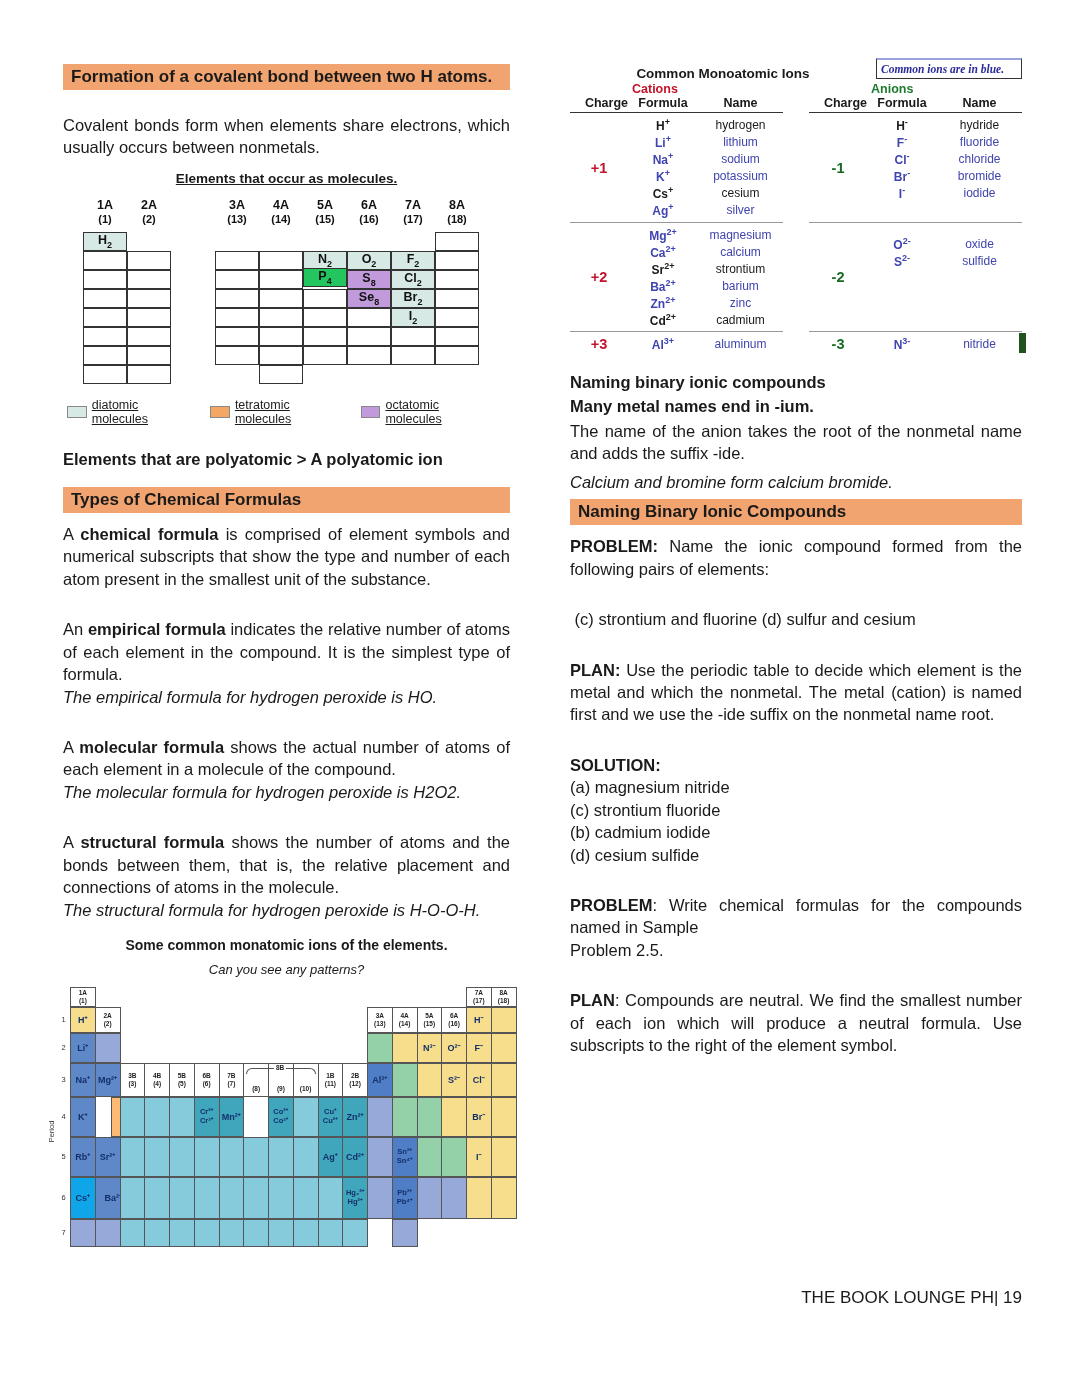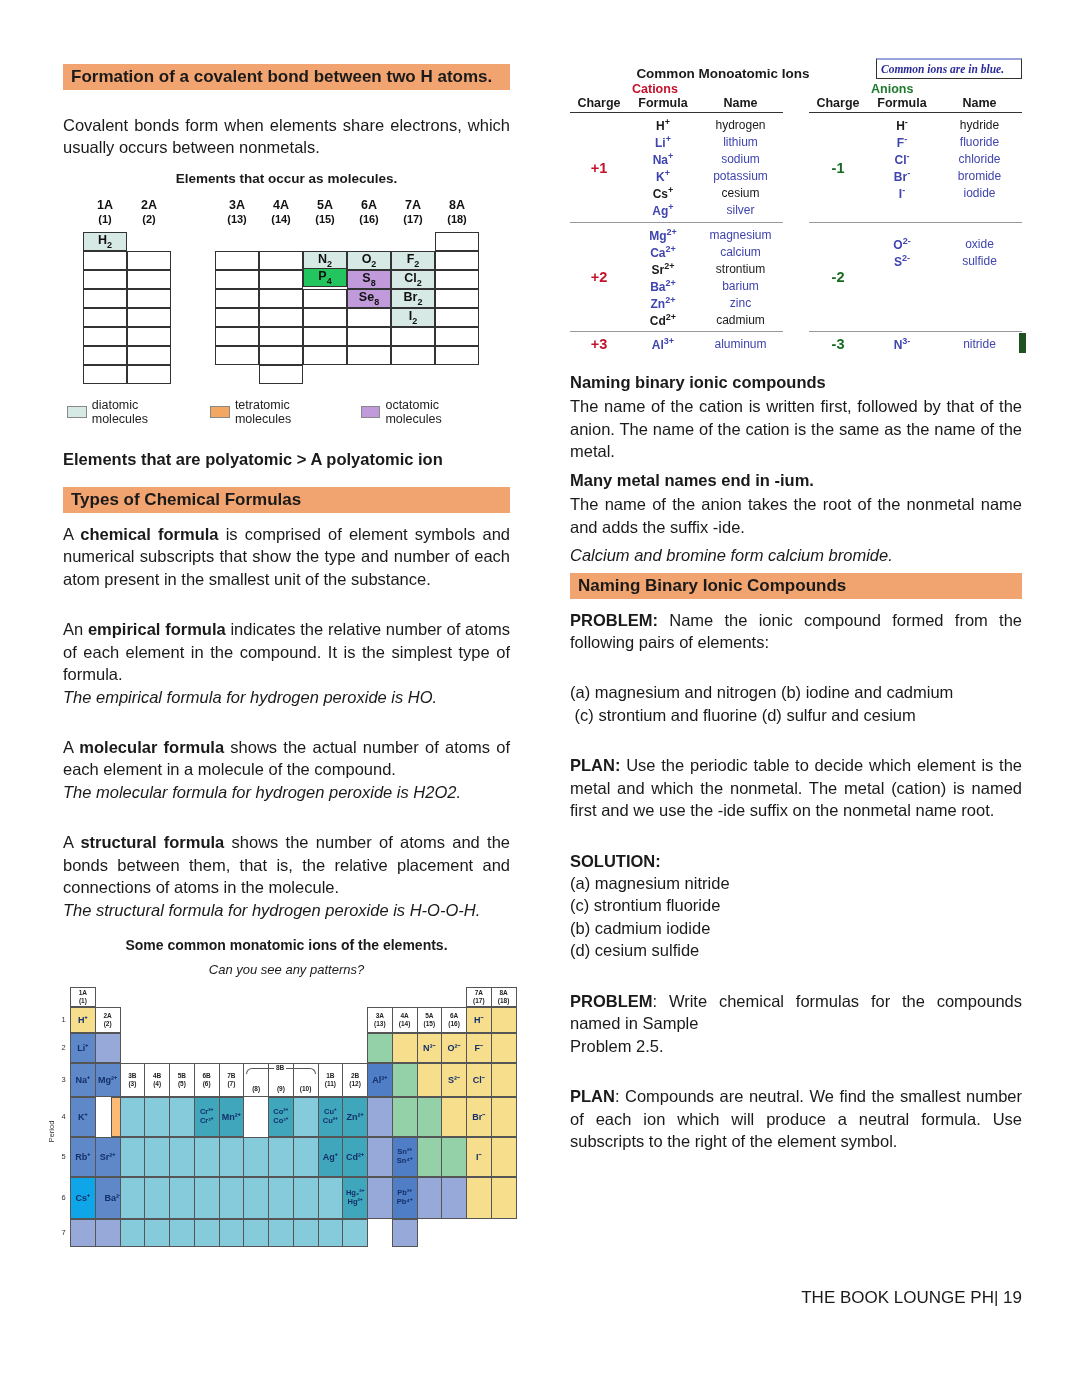--- a/index.html
+++ b/index.html
@@ -10,21 +10,21 @@
 
   .hl-header{background:#F1A46F;font-weight:bold;font-size:17px;padding:3px 8px;margin:0 0 10px 0;}
   .hl-first{margin-bottom:24px;}
   .para{font-size:16.5px;line-height:1.36;margin:0 0 6px 0;}
   .para .pline{text-align:justify;}
   .para.tight{margin-bottom:2px;}
   .gap{height:22px;}
   .poly-line{font-weight:bold;font-size:16.5px;margin:24px 0 18px 0;}
 
   
-  .fig1{margin-top:12px;margin-bottom:3px;}
+  .fig1{margin-top:12px;margin-bottom:3px;text-decoration:underline;}
   .fig1-title{text-align:center;font-weight:bold;font-size:13.5px;margin-bottom:12px;}
   .fig1-table{position:relative;width:410px;height:188px;margin-left:16px;}
   .f1hdr{position:absolute;width:44px;text-align:center;font-weight:bold;color:#111;}
   .f1g{font-size:12.5px;top:0;}
   .f1n{font-size:11px;top:15px;}
   .f1cell{position:absolute;width:44px;height:19px;border:1px solid #333;box-sizing:border-box;
           background:#fff;display:flex;align-items:center;justify-content:center;}
   .f1mol{font-weight:bold;font-size:12.5px;color:#111;}
   .f1mol sub{font-size:9px;}
   .fig1-legend{display:flex;align-items:center;margin-top:12px;margin-left:4px;font-size:12.5px;color:#222;}
@@ -49,21 +49,21 @@
   .ion-titlerow{display:flex;align-items:flex-start;margin-bottom:1px;}
   .ion-title{flex:1;text-align:center;font-weight:bold;font-size:13.5px;padding-top:8px;}
   .ion-note{width:136px;border:1px solid #333;border-top:2px solid #9BA3DD;font-family:"Liberation Serif",serif;
             font-style:italic;font-weight:bold;color:#2A2A99;font-size:11.5px;padding:3px 4px;}
   .ion-body{display:flex;gap:26px;}
   .half{width:213px;}
   .half-grp{font-weight:bold;font-size:12.5px;margin-left:62px;margin-bottom:0px;}
   .grp-cation{color:#C3132B;}
   .grp-anion{color:#1E7A2E;}
   .half-cols{display:flex;font-weight:bold;font-size:12.5px;border-bottom:1.5px solid #333;padding-bottom:2px;}
-  .hc-charge{width:58px;text-align:center;}
+  .hc-charge{width:58px;text-align:right;}
   .hc-formula{width:70px;text-align:center;}
   .hc-name{flex:1;text-align:center;}
   .sec{display:flex;box-sizing:border-box;}
   .sec + .sec{border-top:1px solid #999;}
   .sec-charge{width:58px;display:flex;align-items:center;justify-content:center;font-weight:bold;font-size:14.5px;}
   .charge-pos{color:#C3132B;}
   .charge-neg{color:#156B21;}
   .sec-rows{flex:1;display:flex;flex-direction:column;padding:3px 0;}
   .irow{display:flex;height:17px;align-items:center;}
   .irow .frm{width:70px;text-align:center;font-weight:bold;font-size:12px;}
@@ -595,41 +595,37 @@
               </div>
             </div>
           </div>
       </div>
       <div class="green-bar"></div>
     </div>
     <div id="right-paras">
         <div class="para tight">
           <div class="pline"><span style="font-weight: bold;">Naming binary ionic compounds</span></div>
         </div>
-        <div class="para">
-          <div class="pline"><span>The name of the cation is written first, followed by that of the anion. The name of the cation is the same as the name of the metal.</span></div>
-        </div>
         <div class="para tight">
           <div class="pline"><span style="font-weight: bold;">Many metal names end in -ium.</span></div>
         </div>
         <div class="para">
           <div class="pline"><span>The name of the anion takes the root of the nonmetal name and adds the suffix -ide.</span></div>
         </div>
         <div class="para">
           <div class="pline"><span style="font-style: italic;">Calcium and bromine form calcium bromide.</span></div>
         </div>
         <div class="hl-header">
           <div><span style="font-weight: bold;">Naming Binary Ionic Compounds</span></div>
         </div>
         <div class="para">
           <div class="pline"><span style="font-weight: bold;">PROBLEM:</span><span> Name the ionic compound formed from the following pairs of elements:</span></div>
         </div>
         <div class="gap"></div>
         <div class="para">
-          <div class="pline"><span>(a) magnesium and nitrogen (b) iodine and cadmium</span></div>
           <div class="pline"><span>&nbsp;(c) strontium and fluorine (d) sulfur and cesium</span></div>
         </div>
         <div class="gap"></div>
         <div class="para">
           <div class="pline"><span style="font-weight: bold;">PLAN:</span><span> Use the periodic table to decide which element is the metal and which the nonmetal. The metal (cation) is named first and we use the -ide suffix on the nonmetal name root.</span></div>
         </div>
         <div class="gap"></div>
         <div class="para">
           <div class="pline"><span style="font-weight: bold;">SOLUTION:</span></div>
           <div class="pline"><span>(a) magnesium nitride</span></div>

